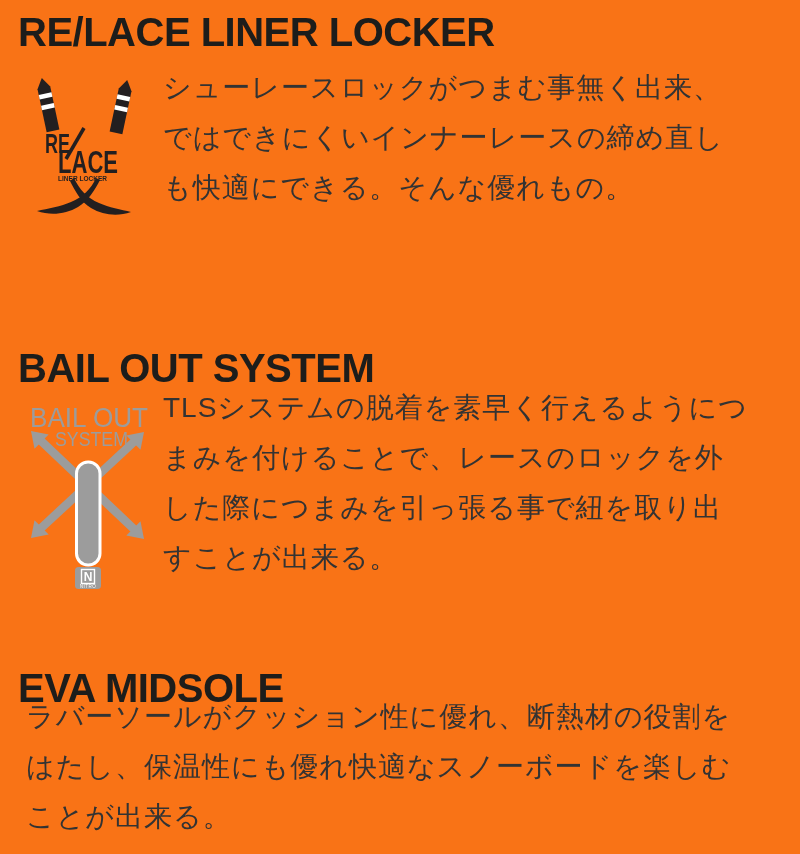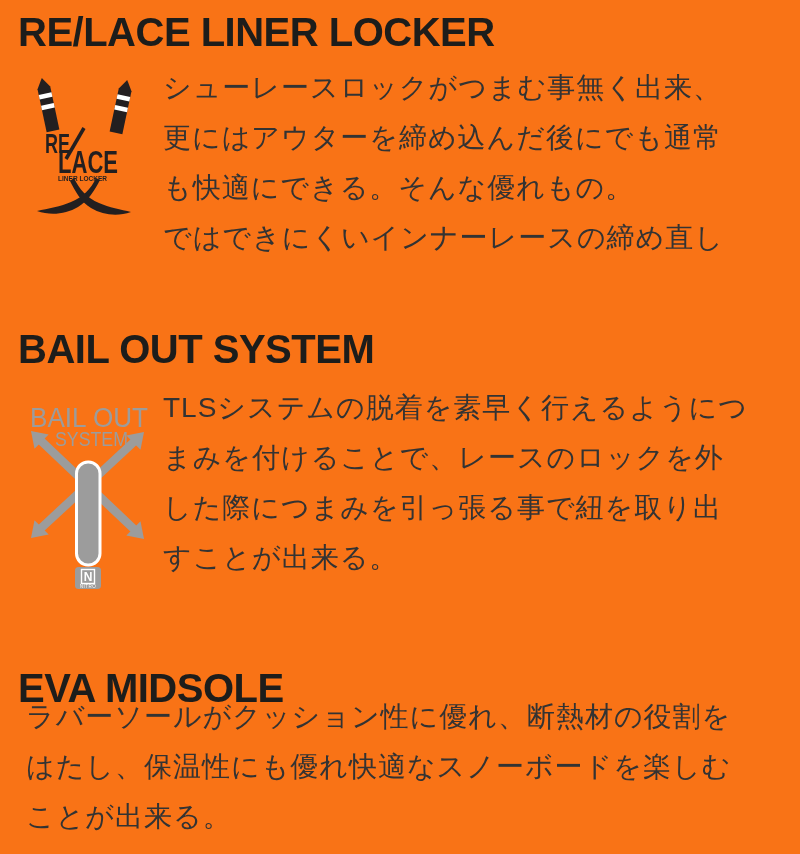--- a/index.html
+++ b/index.html
@@ -16,21 +16,21 @@
     position: absolute;
     left: 18px;
     font-size: 40px;
     font-weight: bold;
     letter-spacing: -0.5px;
     color: #1d1d1b;
     white-space: nowrap;
     line-height: 48px;
   }
   .h-relace { top: 8px; }
-  .h-bailout { top: 325px; }
+  .h-bailout { top: 344px; }
   .h-eva { top: 664px; }
   .para {
     position: absolute;
     font-size: 28px;
     font-weight: 300;
     color: #333333;
     letter-spacing: 1px;
     line-height: 50px;
     white-space: nowrap;
   }
@@ -72,23 +72,22 @@
     <g>
       <path d="M 78,116 C 73,127 65,135 53,140 C 43,144.5 30,146.5 19,149
                C 33,154 48,152 60,145 C 70,139 77,128 82,118 Z" fill="#231f20"></path>
       <path d="M 56,116 C 61,127 69,136 81,141 C 91,145.5 103,147.5 113,150
                C 99,155 85,153 73,146 C 63,140 57,129 52,119 Z" fill="#231f20"></path>
     </g>
   </svg>
 
   <div class="para p-relace">
     <div>シューレースロックがつまむ事無く出来、</div>
-    <div>更にはアウターを締め込んだ後にでも通常</div>
+    <div>ではできにくいインナーレースの締め直し</div>
     <div>も快適にできる。そんな優れもの。</div>
-    <div>ではできにくいインナーレースの締め直し</div>
   </div>
 
   <div class="heading h-bailout">BAIL OUT SYSTEM</div>
 
   <svg class="logo logo-bailout" width="135" height="220" viewBox="0 0 135 220">
 
     <text class="logo-word-gray" x="10" y="39" font-size="27" fill="#9c9c9c" textLength="118" lengthAdjust="spacingAndGlyphs">BAIL OUT</text>
     <text class="logo-word-gray" x="35" y="58" font-size="20" fill="#9c9c9c" textLength="73" lengthAdjust="spacingAndGlyphs">SYSTEM</text>
 
     <g>

